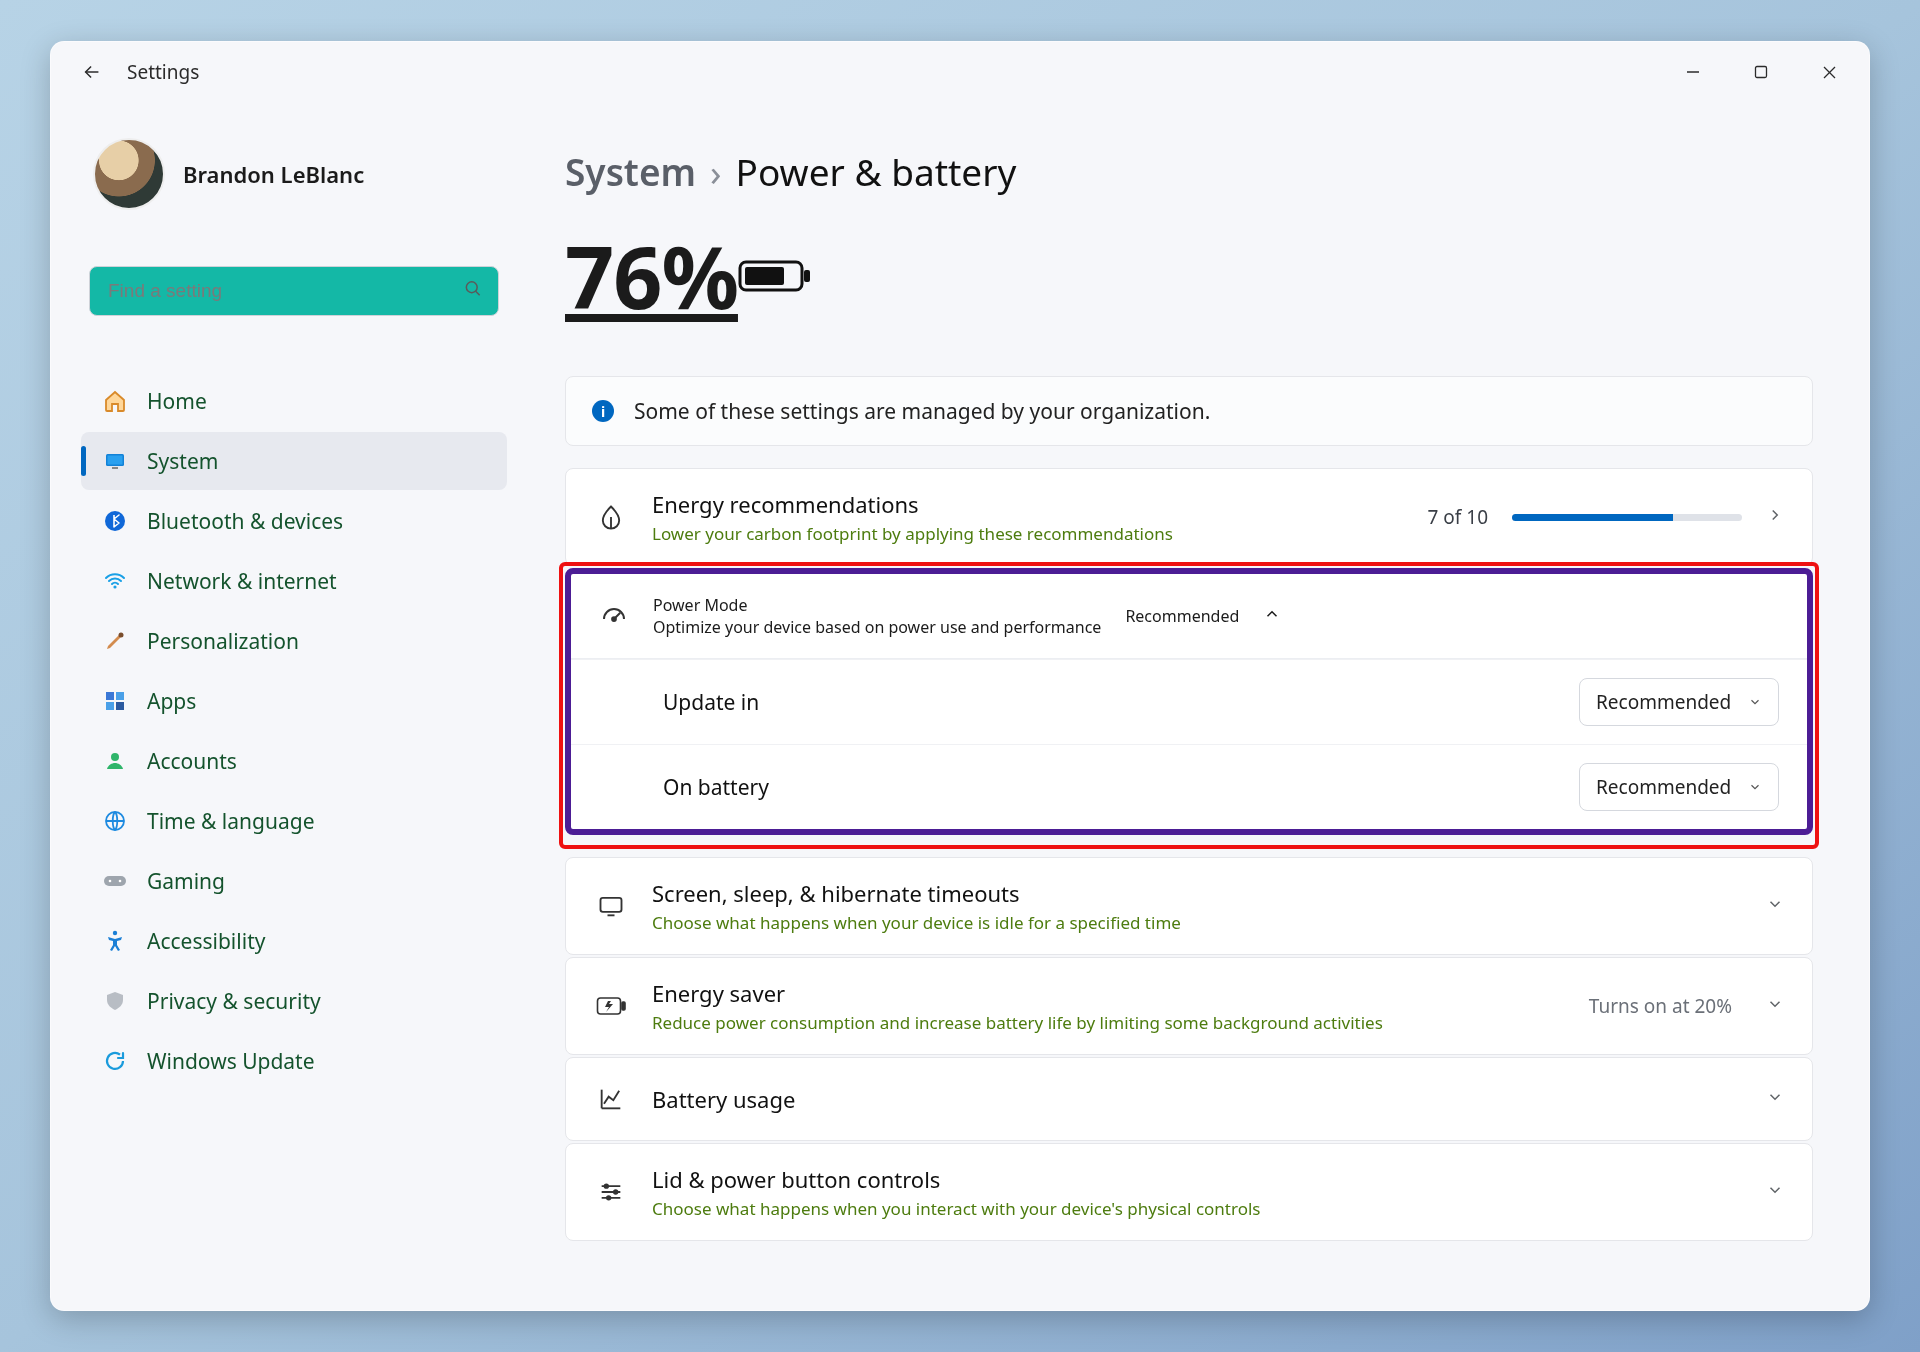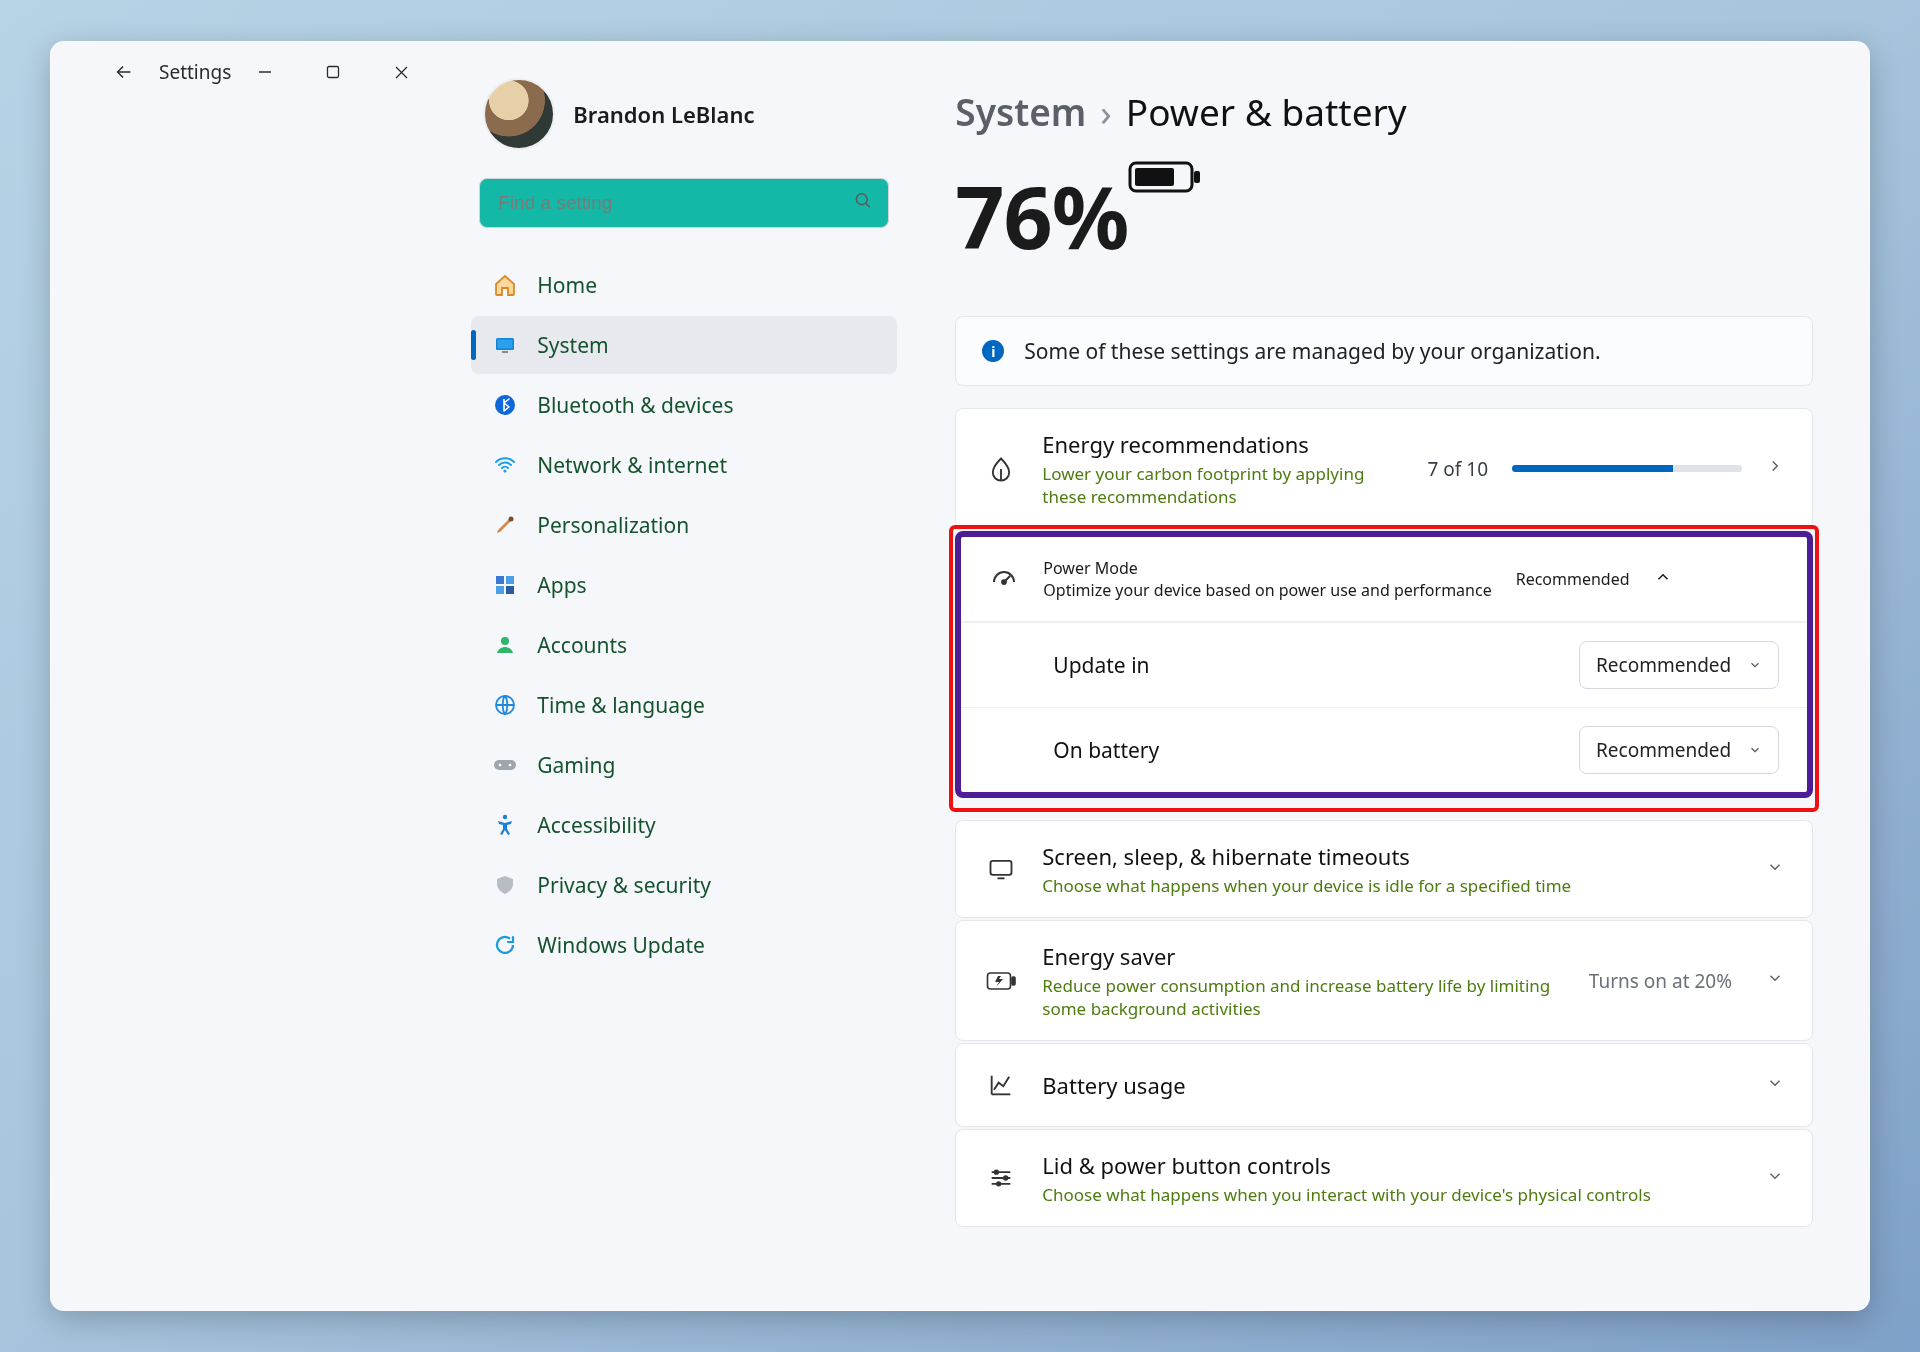--- a/index.html
+++ b/index.html
@@ -8,41 +8,40 @@
     font-family: "Segoe UI", -apple-system, system-ui, sans-serif;
     background: linear-gradient(145deg, #b7d3e6 0%, #a6c4dc 50%, #7fa0c8 100%);
     display: flex; align-items: center; justify-content: center;
     color: #1b1b1b;
   }
   .window {
     width: 1820px; height: 1270px;
     background: #f6f7fa;
     border-radius: 14px;
     box-shadow: 0 8px 30px rgba(0,0,0,.22);
-    display: flex; flex-direction: row;
+    display: flex; flex-direction: column;
     overflow: hidden;
     border: 1px solid rgba(255,255,255,.5);
-    padding-left: 32px;
   }
   
   .titlebar {
     height: 60px; display: flex; align-items: center;
     padding: 0 6px 0 24px;
   }
   .titlebar .back {
     width: 34px; height: 34px; display:flex;align-items:center;justify-content:center;
     color:#2b2b2b; cursor:pointer; border-radius:6px;
   }
   .titlebar .title { margin-left: 18px; font-size: 19px; color:#2b2b2b;}
   .titlebar .spacer { flex:1; }
   .winbtn { width:68px; height:46px; display:flex;align-items:center;justify-content:center; cursor:pointer; }
   .winbtn svg { stroke:#2b2b2b; }
   
   .body { flex:1; display:flex; overflow:hidden; }
-  .sidebar { width: 470px; padding: 30px 14px 20px 30px; display:flex;flex-direction:column; }
+  .sidebar { width: 470px; padding: 30px 14px 20px 30px; display:flex;flex-direction:column;gap:28px; }
   .profile { display:flex; align-items:center; gap:18px; padding: 6px 12px 28px 12px; }
   .avatar {
     width:72px;height:72px;border-radius:50%;
     background: radial-gradient(circle at 35% 30%, #e7cfa7 0 30%, #8a6b4e 31% 55%, #2f3a36 56% 100%);
     border:2px solid #eee;
   }
   .profile .name { font-size: 22px; font-weight:600; }
   .searchwrap { position:relative; margin: 0 8px 28px 8px; }
   .search {
     width:100%; height:50px; border:1px solid #cfd2d8; border-radius:8px;
@@ -61,21 +60,21 @@
     content:""; position:absolute; left:0; top:14px; bottom:14px; width:5px;
     background:#0067c0; border-radius:3px;
   }
   .nav-item .nicon { width:28px; height:28px; display:flex;align-items:center;justify-content:center; }
   
   .main { flex:1; padding: 44px 56px 20px 44px; overflow-y:auto; }
   .breadcrumb { display:flex; align-items:center; gap:14px; font-size:37px; margin-bottom:20px;}
   .breadcrumb .bc-root { color:#5a5f68; font-weight:600; cursor:pointer;}
   .breadcrumb .sep { color:#8a8f98; }
   .breadcrumb .bc-leaf { font-weight:400; color:#111; }
-  .big-pct-row { display:flex; align-items:flex-start; margin: 16px 0 42px 0;}
+  .big-pct-row { display:flex; align-items:center; margin: 16px 0 42px 0; text-decoration: underline;}
   .big-pct { font-size:86px; font-weight:700; letter-spacing:-1px;}
   .batt-icon svg { display:block; }
   .card, .row {
     background:#fff; border:1px solid #e5e6ea; border-radius:8px;
   }
   .info-banner {
     display:flex; align-items:center; gap:20px;
     padding:20px 26px; font-size:21px; color:#222;
     background:#fbfcfd; border:1px solid #e5e6ea; border-radius:8px;
     margin-bottom:22px;

